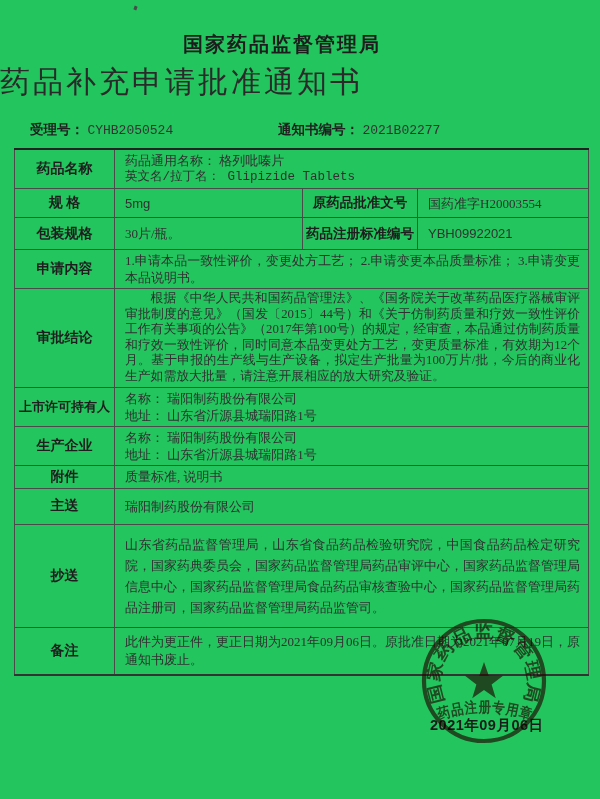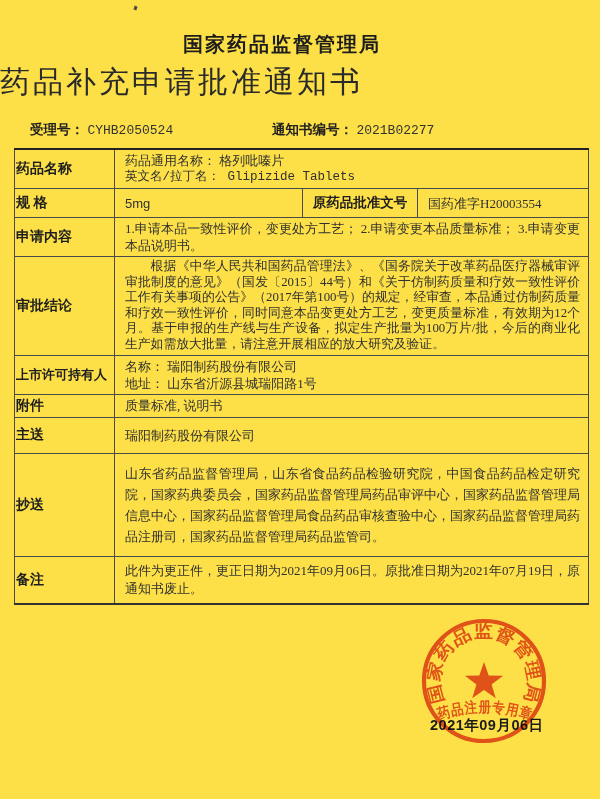--- a/index.html
+++ b/index.html
@@ -1,37 +1,37 @@
 <!DOCTYPE html>
 <html><head>
 <meta charset="utf-8">
 <style>
   html,body{margin:0;padding:0;background:#ffffff;}
-  .page{position:relative;width:600px;height:799px;background:#fde047;overflow:hidden;
+  .page{position:relative;width:600px;height:799px;background:#22c55e;overflow:hidden;
         font-family:"Liberation Serif","DejaVu Serif",serif;color:#2d2d2d;}
   .artifact{position:absolute;left:134px;top:6px;width:3px;height:4px;background:#4a4a4a;transform:rotate(20deg);}
 
   .agency{position:absolute;left:0;top:31px;width:564px;text-align:center;
           font-family:"Liberation Sans","DejaVu Sans",sans-serif;
           font-weight:700;font-size:20px;letter-spacing:2px;color:#1d1d1d;}
   .doc-title{position:absolute;left:0;top:62px;width:580px;text-align:left;
           font-size:30px;letter-spacing:3px;color:#2a2a2a;font-weight:500;}
   .ref{position:absolute;top:121px;font-size:13.5px;white-space:nowrap;}
   .ref-left{left:30px;}
-  .ref-right{left:272px;}
+  .ref-right{left:278px;}
   .ref-label{font-weight:700;color:#1f1f1f;}
   .mono{font-family:"Liberation Mono","DejaVu Sans Mono",monospace;font-size:13px;color:#333;}
   .sansval{font-family:"Liberation Sans","DejaVu Sans",sans-serif;font-size:13px;color:#333;}
 
   table.doc-table{position:absolute;left:14px;top:148px;width:574px;
           border-collapse:collapse;table-layout:fixed;
           border-left:1.4px solid #4a4a4a;border-right:1.4px solid #4a4a4a;
           border-top:2.6px solid #222;border-bottom:2px solid #333;}
   td{border:1px solid #4a4a4a;vertical-align:middle;overflow:hidden;}
-  td.lbl{font-weight:700;font-size:14px;color:#1e1e1e;padding:0 1px;}
+  td.lbl{text-align:center;font-weight:700;font-size:14px;color:#1e1e1e;padding:0 1px;}
   td.lbl.small{font-size:13px;}
   td.lbl2{text-align:center;font-weight:700;font-size:13.5px;color:#1e1e1e;padding:0 1px;}
   td.val{padding:2px 8px 2px 10px;font-size:13px;color:#303030;line-height:17px;}
   .line{line-height:17px;}
   .en{font-family:"Liberation Mono","DejaVu Sans Mono",monospace;font-size:12.5px;}
   .just{text-align:justify;}
   .conclusion{font-size:12.8px;line-height:15.6px;text-indent:2em;}
   .cc-text{font-size:13px;line-height:21px;}
   .remark-text{font-size:13px;line-height:18px;}
   .r1{height:39px;}.r2{height:27px;}.r3{height:29px;margin-top:32px;}.r4{height:32px;}
@@ -80,32 +80,45 @@
           <div class="line">药品通用名称： 格列吡嗪片</div>
           <div class="line en">英文名/拉丁名： Glipizide Tablets</div>
         </td>
       </tr>
       <tr class="r3">
         <td class="lbl">规 格</td>
         <td class="val sansval">5mg</td>
         <td class="lbl2">原药品批准文号</td>
         <td class="val">国药准字H20003554</td>
       </tr>
+      <tr class="r4">
+        <td class="lbl">包装规格</td>
+        <td class="val">30片/瓶。</td>
+        <td class="lbl2">药品注册标准编号</td>
+        <td class="val sansval">YBH09922021</td>
+      </tr>
       <tr class="r5">
         <td class="lbl">申请内容</td>
         <td class="val just" colspan="3">1.申请本品一致性评价，变更处方工艺； 2.申请变更本品质量标准； 3.申请变更本品说明书。</td>
       </tr>
       <tr class="r6">
         <td class="lbl">审批结论</td>
         <td class="val just" colspan="3">
           <div class="conclusion">根据《中华人民共和国药品管理法》、《国务院关于改革药品医疗器械审评审批制度的意见》（国发〔2015〕44号）和《关于仿制药质量和疗效一致性评价工作有关事项的公告》（2017年第100号）的规定，经审查，本品通过仿制药质量和疗效一致性评价，同时同意本品变更处方工艺，变更质量标准，有效期为12个月。基于申报的生产线与生产设备，拟定生产批量为100万片/批，今后的商业化生产如需放大批量，请注意开展相应的放大研究及验证。</div>
         </td>
       </tr>
       <tr class="r7">
         <td class="lbl small">上市许可持有人</td>
+        <td class="val" colspan="3">
+          <div class="line">名称： 瑞阳制药股份有限公司</div>
+          <div class="line">地址： 山东省沂源县城瑞阳路1号</div>
+        </td>
+      </tr>
+      <tr class="r8">
+        <td class="lbl">生产企业</td>
         <td class="val" colspan="3">
           <div class="line">名称： 瑞阳制药股份有限公司</div>
           <div class="line">地址： 山东省沂源县城瑞阳路1号</div>
         </td>
       </tr>
       <tr class="r9">
         <td class="lbl">附件</td>
         <td class="val" colspan="3">质量标准, 说明书</td>
       </tr>
       <tr class="r10">

